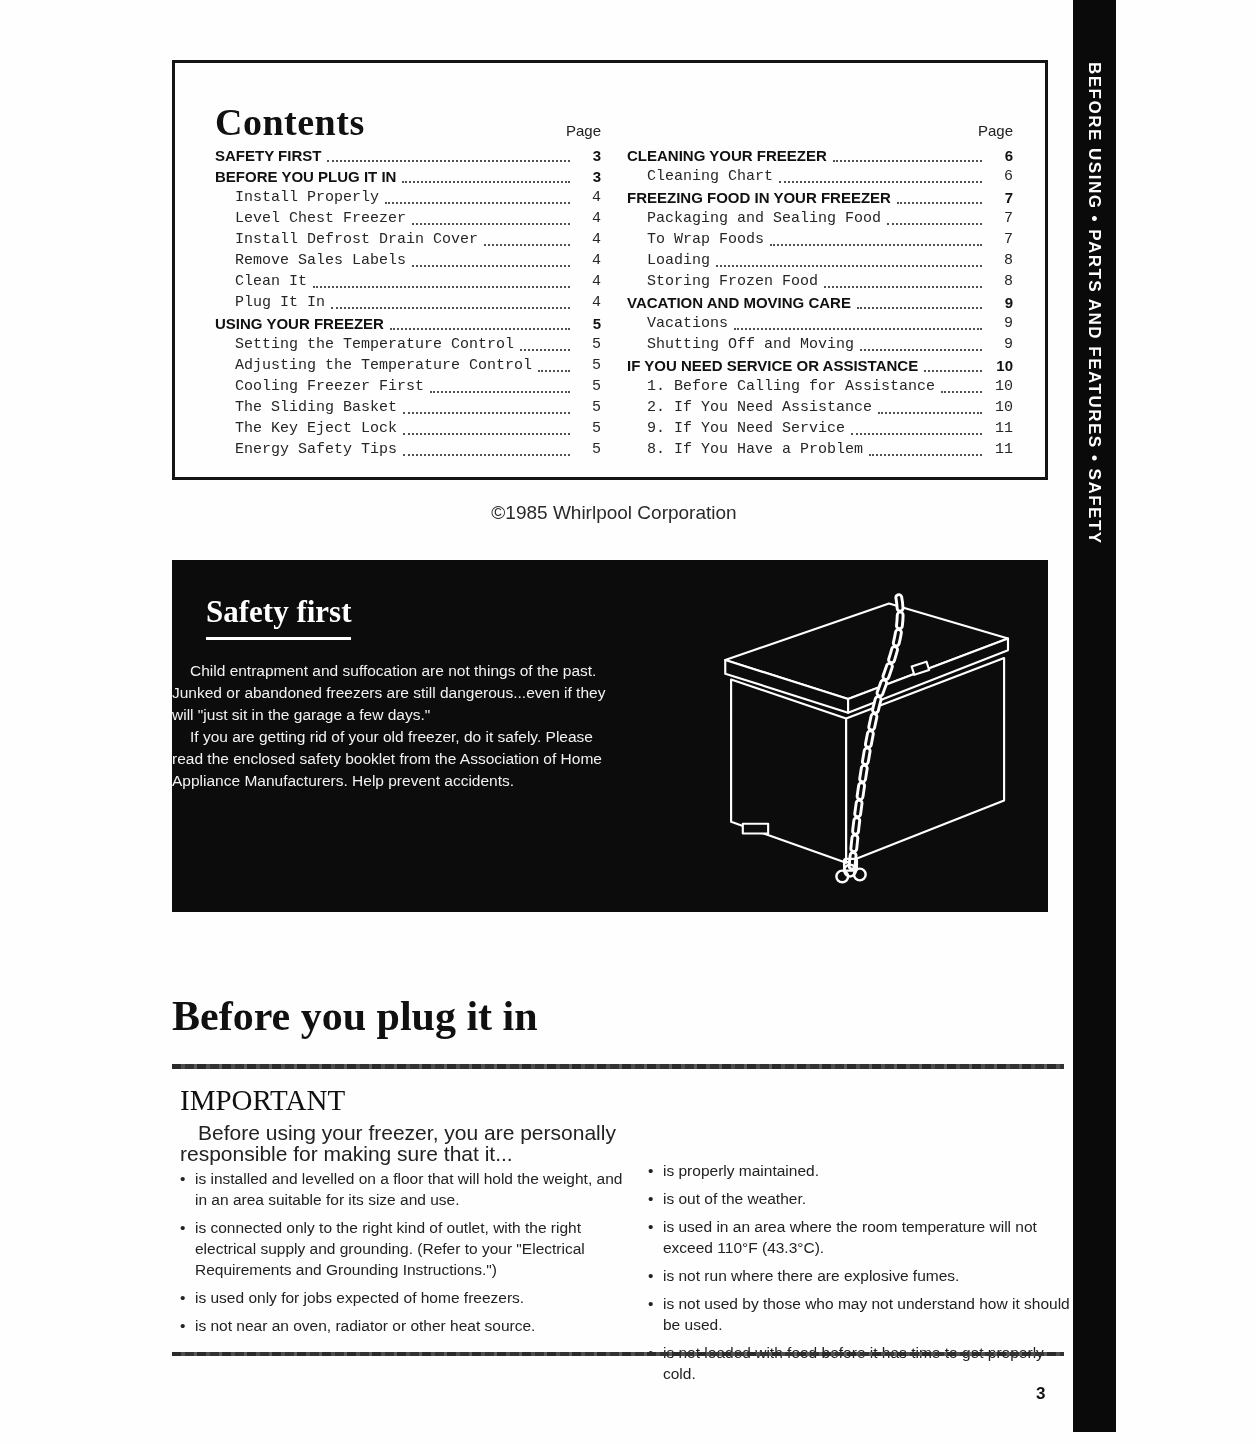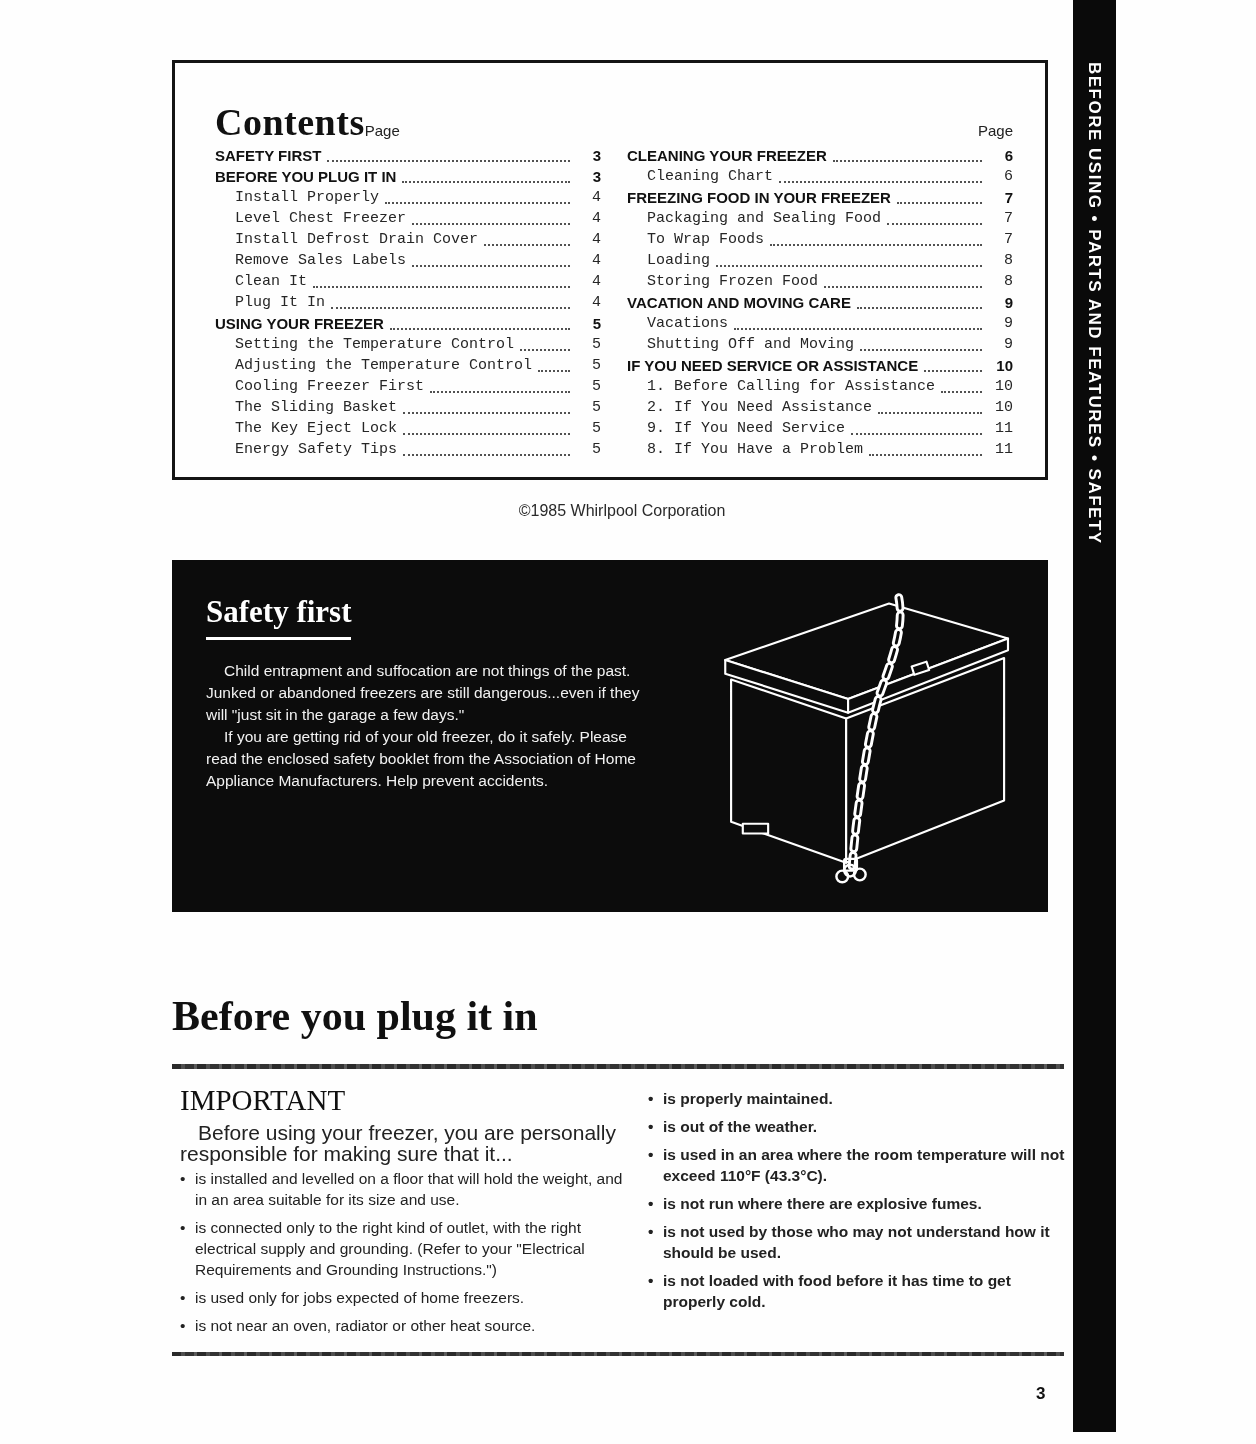--- a/index.html
+++ b/index.html
@@ -35,21 +35,21 @@
     position: absolute;
     left: 172px; top: 60px; width: 876px; height: 420px;
     border: 3px solid #141414;
     background: #fefefe;
     padding: 22px 32px 14px 40px;
   }
   .toc-grid { display: flex; gap: 26px; }
   .toc-col { flex: 1; display: flex; flex-direction: column; }
   .toc-head {
     height: 56px;
-    display: flex; align-items: flex-end; 
+    display: flex; align-items: flex-end; justify-content: space-between;
     margin-bottom: 4px;
   }
   .toc-title {
     font-family: "Liberation Serif", serif;
     font-weight: 700;
     font-size: 38px;
     letter-spacing: 0.5px;
     color: #111;
     line-height: 1;
   }
@@ -66,44 +66,44 @@
   .toc-leader {
     flex: 1 1 auto;
     min-width: 10px;
     border-bottom: 2px dotted #515151;
     margin: 0 5px 4px 6px;
   }
   .toc-page { width: 26px; text-align: right; white-space: nowrap; }
 
   .copyright {
     position: absolute;
-    left: 184px; top: 502px; width: 876px;
+    left: 176px; top: 502px; width: 876px;
     text-align: center;
-    font-size: 16px;
+    font-size: 19px;
     color: #2a2a2a;
   }
 
   
   .safety-panel {
     position: absolute;
     left: 172px; top: 560px; width: 876px; height: 352px;
     background: #0c0c0c;
     color: #f4f4f4;
   }
   .safety-title {
     display: inline-block;
     font-family: "Liberation Serif", serif;
     font-weight: 700;
     font-size: 31px;
     color: #ffffff;
     border-bottom: 3px solid #ffffff;
     padding-bottom: 7px;
     margin: 34px 0 20px 34px;
   }
-  .safety-body { width: 448px; margin-left: 34px; }
+  .safety-body { width: 448px; }
   .safety-body p {
     font-size: 15.5px;
     line-height: 22px;
     text-indent: 18px;
     color: #f2f2f2;
   }
   .freezer-art {
     position: absolute;
     right: 28px; top: 22px;
     width: 336px; height: 312px;
@@ -147,21 +147,21 @@
     margin-bottom: 7px;
     font-size: 15.5px;
     line-height: 21px;
     color: #222;
   }
   .bullet-list li::before {
     content: "\2022";
     position: absolute; left: 0; top: 0;
   }
   .bullets-left { left: 180px; top: 1168px; width: 448px; }
-  .bullets-right { left: 648px; top: 1088px; width: 424px; font-weight: bold; }
+  .bullets-right { left: 648px; top: 1160px; width: 424px; }
 
   .page-number {
     position: absolute;
     left: 1036px; top: 1384px;
     font-size: 17px;
     font-weight: 700;
     color: #111;
   }
 </style>
 </head>

